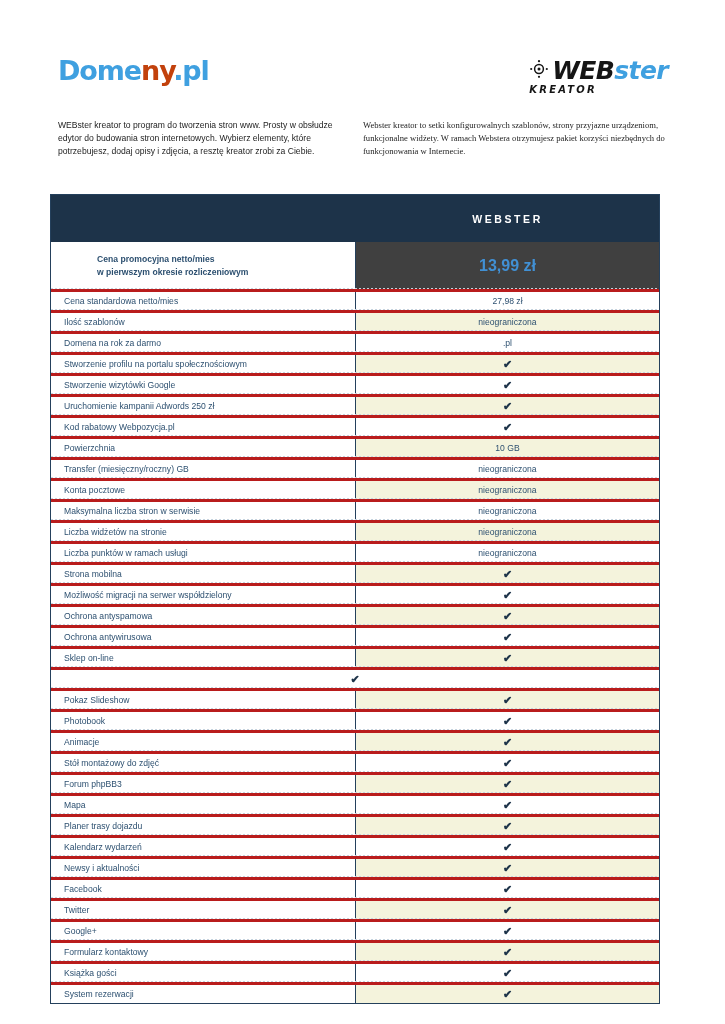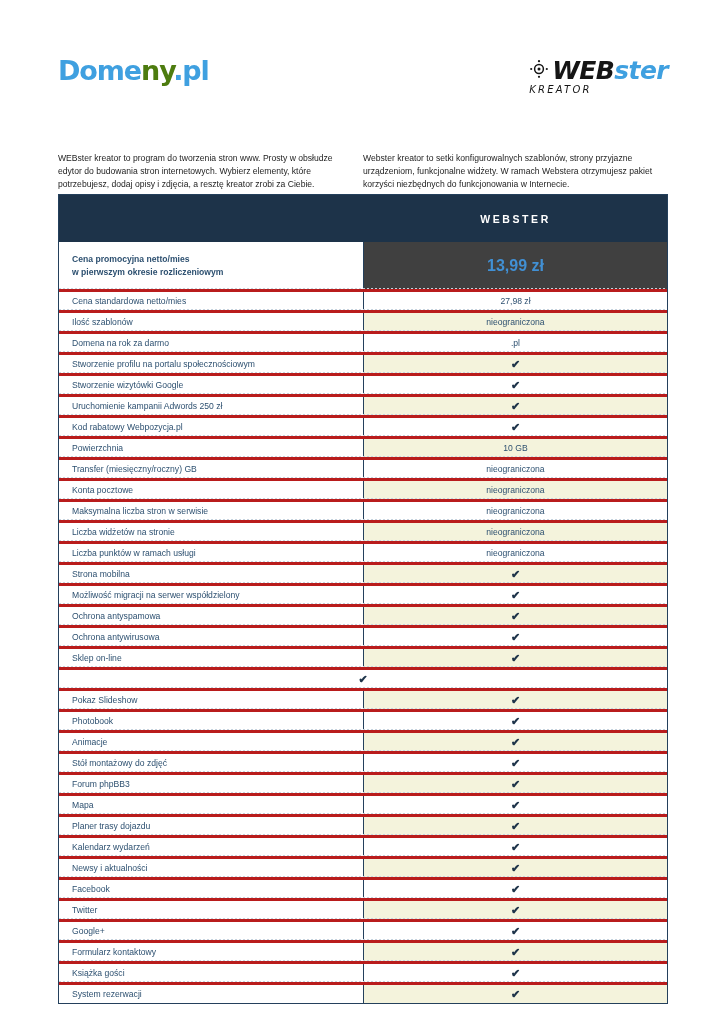--- a/index.html
+++ b/index.html
@@ -13,56 +13,56 @@
 
   
   .masthead { position:absolute; left:58px; top:56px; width:610px; height:46px; }
   .logo-domeny {
     position:absolute; left:0; top:0;
     font-family:"DejaVu Sans", sans-serif;
     font-size:27px; font-weight:bold; letter-spacing:-1.1px;
     line-height:30px; white-space:nowrap;
   }
   .logo-domeny .blue  { color:#3fa0e0; }
-  .logo-domeny .green { color:#4d7c0f;margin-top:40px; }
+  .logo-domeny .green { color:#c2410c;margin-top:40px; }
 
   .logo-webster {
     position:absolute; right:0; top:2px;
     text-align:left; white-space:nowrap;
   }
   .logo-webster .lw-row { display:flex; align-items:center; justify-content:flex-end; }
   .lw-mark { margin-right:3px; display:block; }
   .lw-web {
     font-family:"DejaVu Sans", sans-serif;
     font-size:25px; font-weight:bold; font-style:italic;
     color:#151515; letter-spacing:-0.6px; line-height:25px;
   }
   .lw-ster {
     font-family:"DejaVu Sans", sans-serif;
     font-size:25px; font-weight:bold; font-style:italic;
     color:#3fa0e0; letter-spacing:-0.6px; line-height:25px;
   }
   .lw-kreator {
     font-family:"DejaVu Sans", sans-serif;
-    font-size:10px; font-weight:normal; font-style:italic;
+    font-size:10px; font-weight:bold; font-style:italic;
     color:#151515; letter-spacing:2.2px; line-height:12px;
     margin-top:1px; padding-right:2px;
   }
 
   
   .intro { position:absolute; top:119px; left:58px; width:610px; display:flex; gap:0; }
   .intro p {
     font-size:8.6px; line-height:13.2px; color:#1d1d1d;
-    width:305px; padding-right:14px;margin-top:33px;
-  }
-  .intro p.right { width:305px; padding-right:0; }
+    width:305px; padding-right:14px;
+  }
+  .intro p.right { width:305px; padding-right:0;font-family:Liberation Serif, serif; }
 
   
   .table-wrap {
-    position:absolute; left:58px; top:194px; width:610px;
+    position:absolute; left:50px; top:194px; width:610px;
     border:1px solid #24405c;
     background:#fff;
   }
   .thead {
     display:flex; height:47px; background:#1d3349;
   }
   .thead .th-left { width:305px; }
   .thead .th-right {
     flex:1; display:flex; align-items:center; justify-content:center;
     color:#ffffff; font-size:10.5px; font-weight:bold; letter-spacing:2.6px;
@@ -97,21 +97,21 @@
   
   .trow.price { border-top:none; height:47px; }
   .trow.price .cell-label {
     font-size:8.6px; font-weight:bold; color:#2d5070; line-height:12.6px;
     align-items:center;
   }
   .trow.price .cell-value {
     background:#404040;
     font-size:16px; font-weight:bold; color:#4190d4;
   }
-  .trow.price .cell-label span { display:block; }
+  .trow.price .cell-label span { display:block;margin-left:33px; }
   .trow.reg { height:21px; }
 </style>
 </head>
 <body>
 
 <div class="page">
 
   <div class="masthead">
 
     <div class="logo-domeny">

